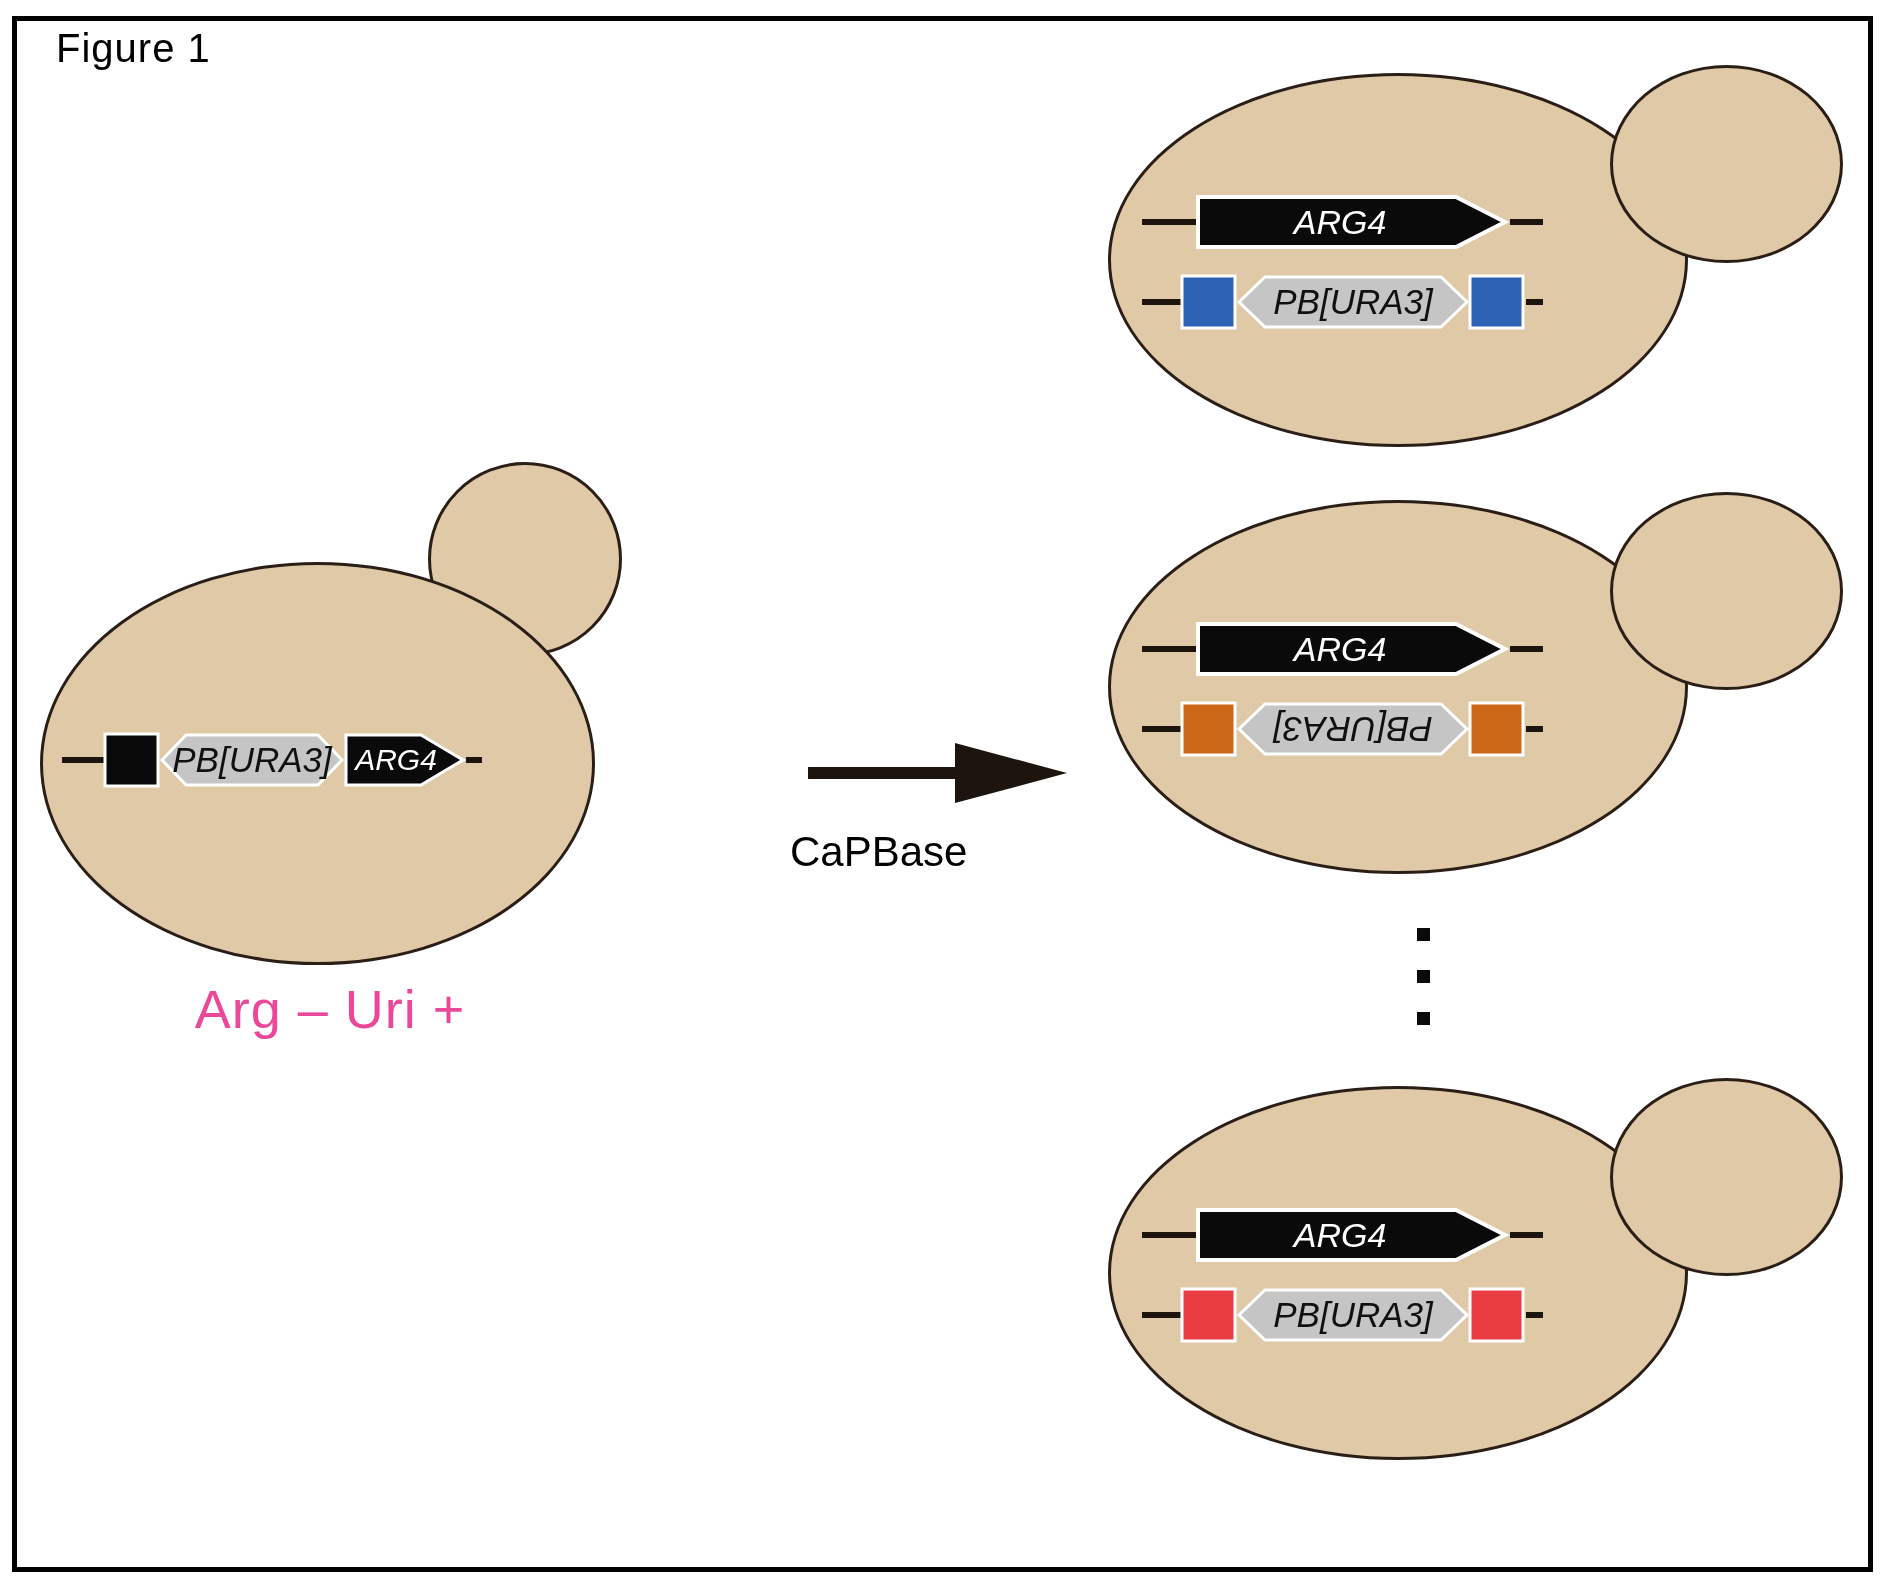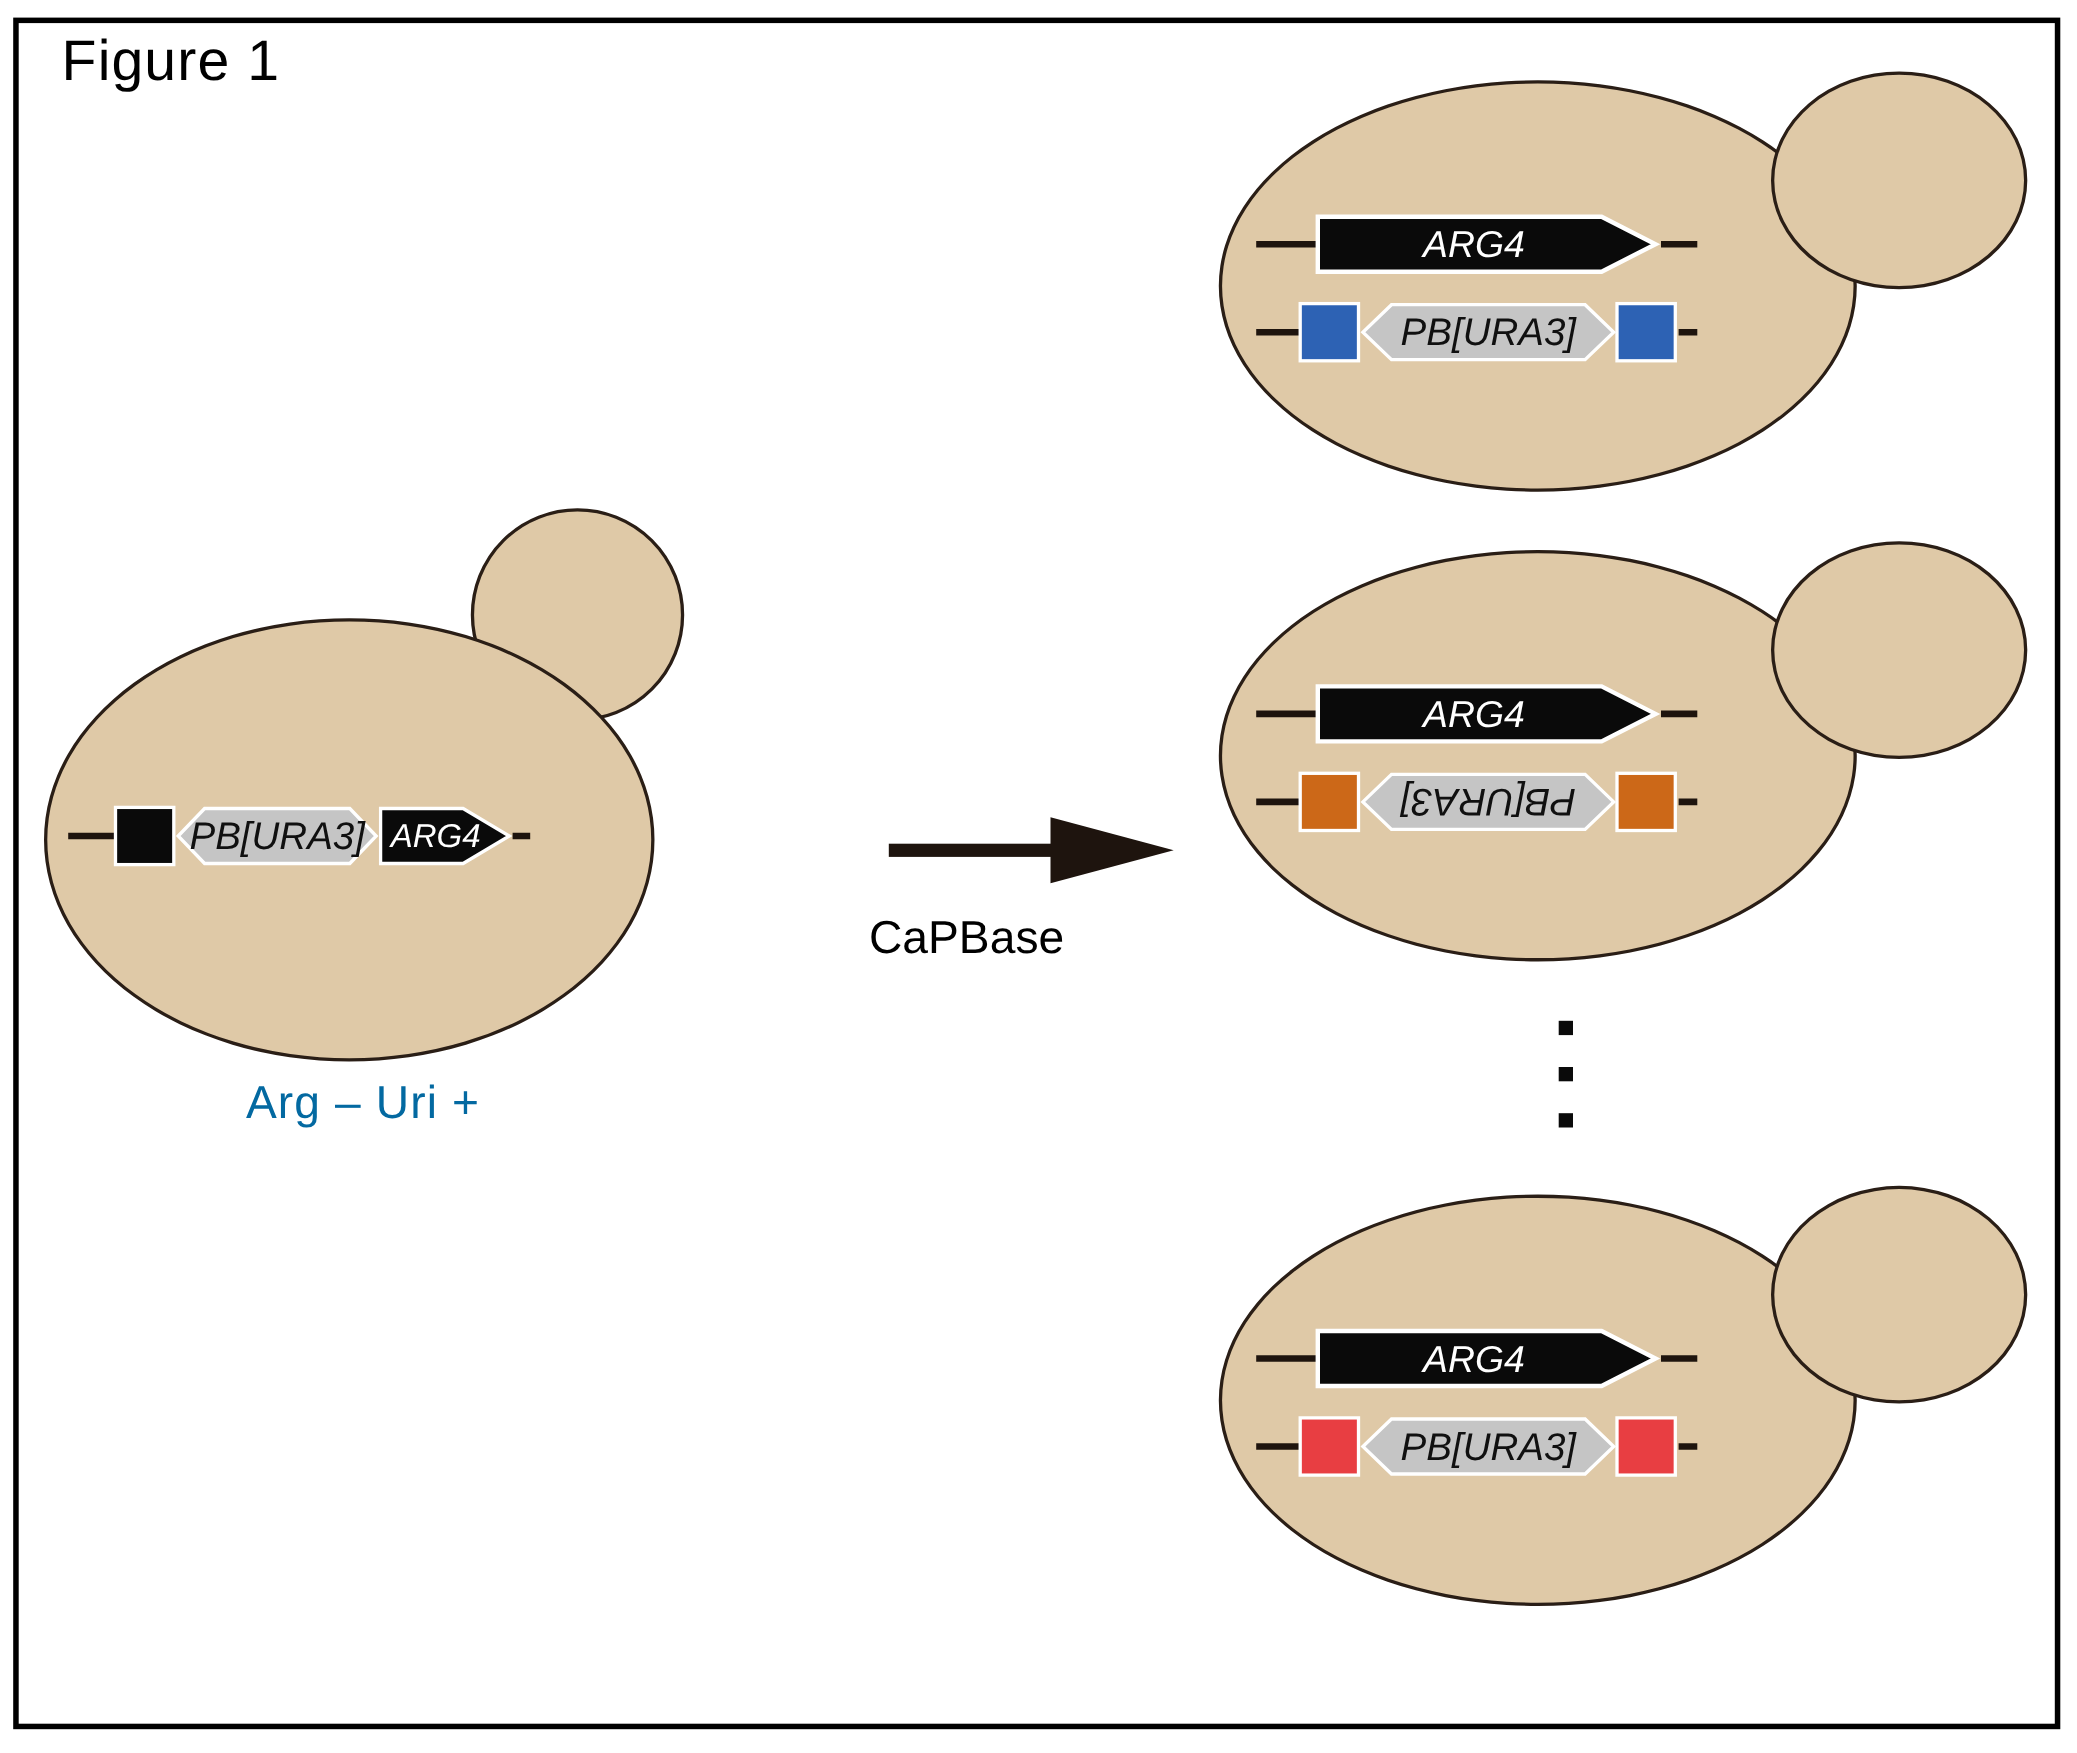--- a/index.html
+++ b/index.html
@@ -5,29 +5,29 @@
   html,body{margin:0;padding:0;background:#ffffff;}
   .canvas{
     position:relative;width:1888px;height:1594px;background:#ffffff;overflow:hidden;
     font-family:"Liberation Sans",sans-serif;color:#000;
   }
   .frame{
     position:absolute;left:12px;top:16px;width:1861px;height:1556px;
     border:5px solid #000;box-sizing:border-box;
   }
   .fig-title{
-    position:absolute;left:56px;top:26px;font-size:52px;color:#000;letter-spacing:1px;
+    position:absolute;left:56px;top:26px;font-size:40px;color:#000;letter-spacing:1px;
   }
   .cell-body{
     position:absolute;background:#DFC9A7;border:3px solid #2A1E16;border-radius:50%;
     box-sizing:border-box;
   }
   .construct{position:absolute;z-index:6;}
   .pheno{
-    position:absolute;font-size:42px;color:#0369a1;text-align:center;letter-spacing:1px;
+    position:absolute;font-size:54px;color:#ec4899;text-align:center;letter-spacing:1px;
   }
   .capbase-label{
     position:absolute;left:790px;top:828px;width:270px;font-size:42px;
   }
   .dots{position:absolute;left:1417px;top:928px;width:14px;z-index:4;}
   .dot{width:13px;height:13px;background:#0A0A0A;margin-bottom:29px;}
   svg text{font-family:"Liberation Sans",sans-serif;}
   .gene-text{font-style:italic;fill:#ffffff;}
   .tn-text{font-style:italic;fill:#101010;}
 </style>

